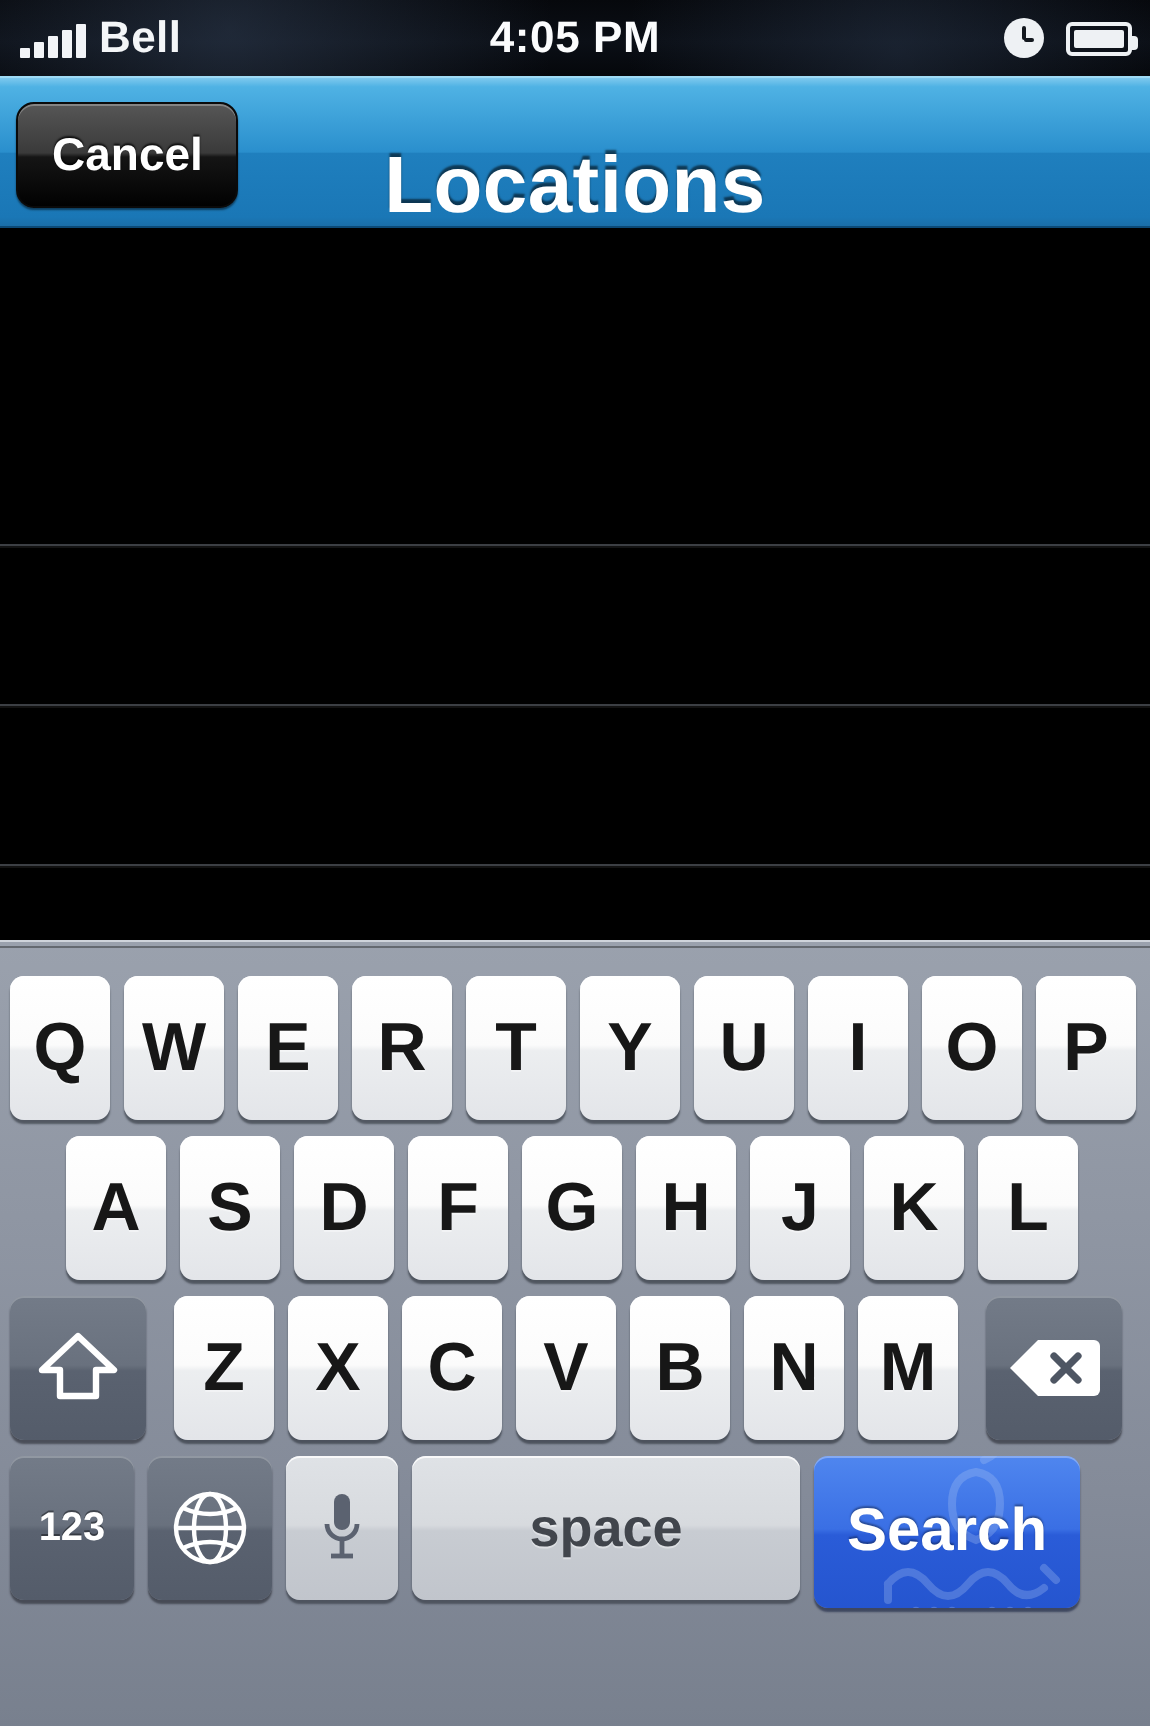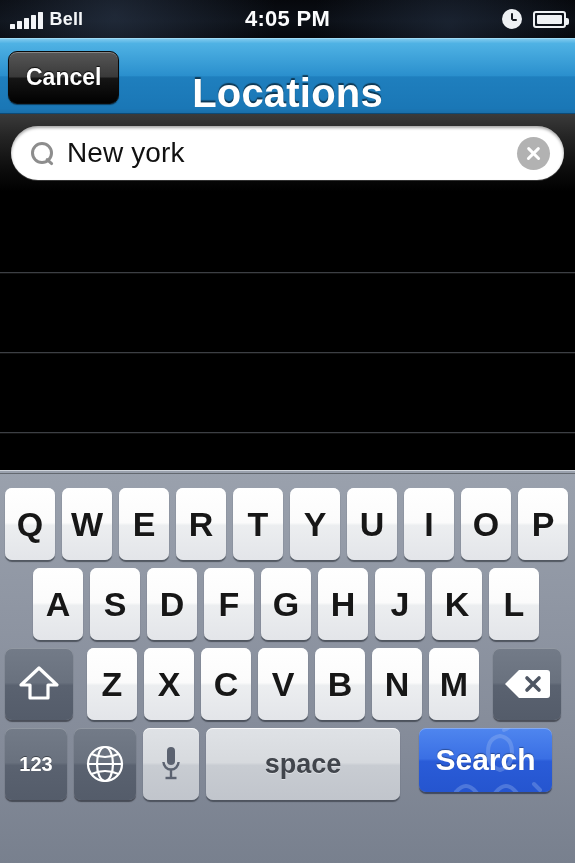--- a/index.html
+++ b/index.html
@@ -18,21 +18,21 @@
       radial-gradient(circle at 78% 70%, rgba(60,80,110,.30) 0, rgba(0,0,0,0) 30%),
       linear-gradient(#06080c, #0b0f16 55%, #05070b);
     display:flex; align-items:center;
   }
   .sb-left{ position:absolute; left:10px; top:0; height:38px; display:flex; align-items:center; gap:7px;}
   .bars{ display:flex; align-items:flex-end; gap:2.5px; height:19px; }
   .bars i{ display:block; width:4.5px; background:#f2f4f7; border-radius:.5px; }
   .bars i:nth-child(1){height:5px;} .bars i:nth-child(2){height:8px;}
   .bars i:nth-child(3){height:11px;} .bars i:nth-child(4){height:14px;}
   .bars i:nth-child(5){height:17px;}
-  .carrier{ color:#f4f6f8; font-size:18px; font-weight:bold; letter-spacing:.2px; }
+  .carrier{ color:#f4f6f8; font-size:22px; font-weight:bold; letter-spacing:.2px; }
   .sb-time{
     position:absolute; left:0; right:0; top:0; height:38px;
     display:flex; align-items:center; justify-content:center;
     color:#fbfcfd; font-size:22px; font-weight:bold; letter-spacing:.3px;
   }
   .sb-right{ position:absolute; right:9px; top:0; height:38px; display:flex; align-items:center; gap:11px;}
   .alarm{ position:relative; width:20px; height:20px; border-radius:50%; background:#eef1f4; }
   .alarm::before{ content:""; position:absolute; left:9px; top:4px; width:2px; height:7px; background:#14181f; border-radius:1px;}
   .alarm::after{ content:""; position:absolute; left:9.5px; top:9.5px; width:5px; height:2px; background:#14181f; border-radius:1px;}
   .batt{ position:relative; width:33px; height:17px; border:2px solid #eef1f4; border-radius:3px; padding:2px;}
@@ -141,21 +141,21 @@
   #row2 .key{ width:50px; height:72px; margin-right:7px; }
   #row3{ top:177px; height:72px; padding-left:5px; }
   #row3 .letter{ width:50px; height:72px; margin-right:7px; }
   #row3 .shift{ width:68px; height:72px; margin-right:14px; }
   #row3 .bksp{ width:68px; height:72px; margin-left:7px; }
   #row4{ top:257px; height:72px; padding-left:5px; }
   #row4 .k123{ width:62px; height:72px; margin-right:7px; }
   #row4 .globe{ width:62px; height:72px; margin-right:7px; }
   #row4 .mic{ width:56px; height:72px; margin-right:7px; }
   #row4 .space{ width:194px; height:72px; margin-right:7px; font-size:27px; }
-  #row4 .search{ width:133px; height:64px;margin-left:12px; }
+  #row4 .search{ width:133px; height:76px; }
 
   
   .shift-glyph{ width:44px; height:40px; }
   .bksp-glyph{ width:46px; height:32px; }
   .globe-glyph{ width:40px; height:40px; }
   .mic-glyph{ width:22px; height:40px; }
 
   .wm{
     position:absolute; right:-6px; top:-6px; width:120px; height:92px;
     opacity:.30; pointer-events:none;
@@ -184,27 +184,20 @@
           <span></span>
         </div>
     </div>
   </div>
 
   <div class="navbar">
     <div class="btn-cancel">Cancel</div>
     <div class="nav-title">Locations</div>
   </div>
 
-  <div class="searchbar">
-    <div class="searchfield">
-      <div class="mag"></div>
-      <div class="searchtext" title="Search">New york</div>
-      <div class="clearbtn"></div>
-    </div>
-  </div>
 
   <div class="results">
     <div class="res-row"></div>
     <div class="res-row"></div>
     <div class="res-row"></div>
     <div class="res-row"></div>
   </div>
 
   <div class="keyboard">
     <div class="kb-hair"></div>

